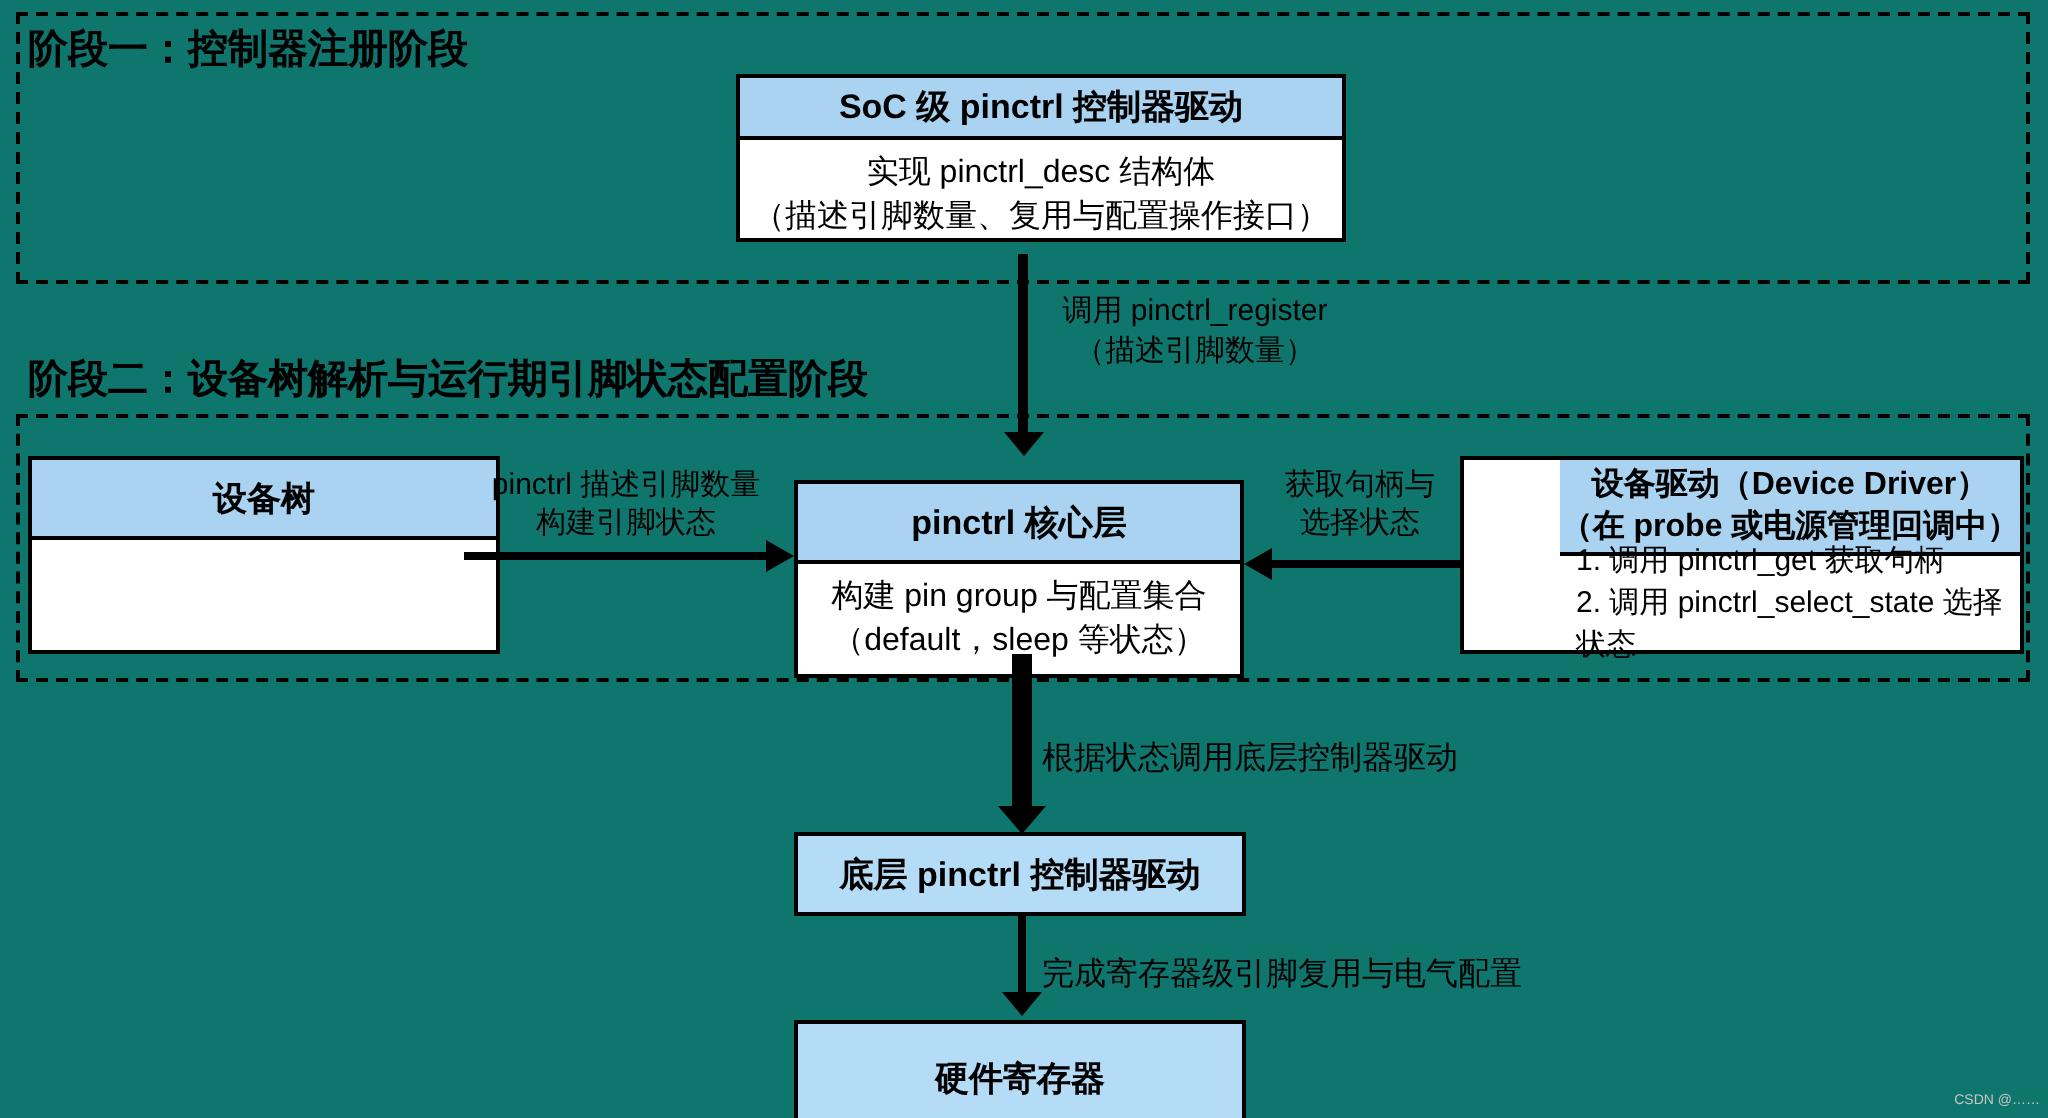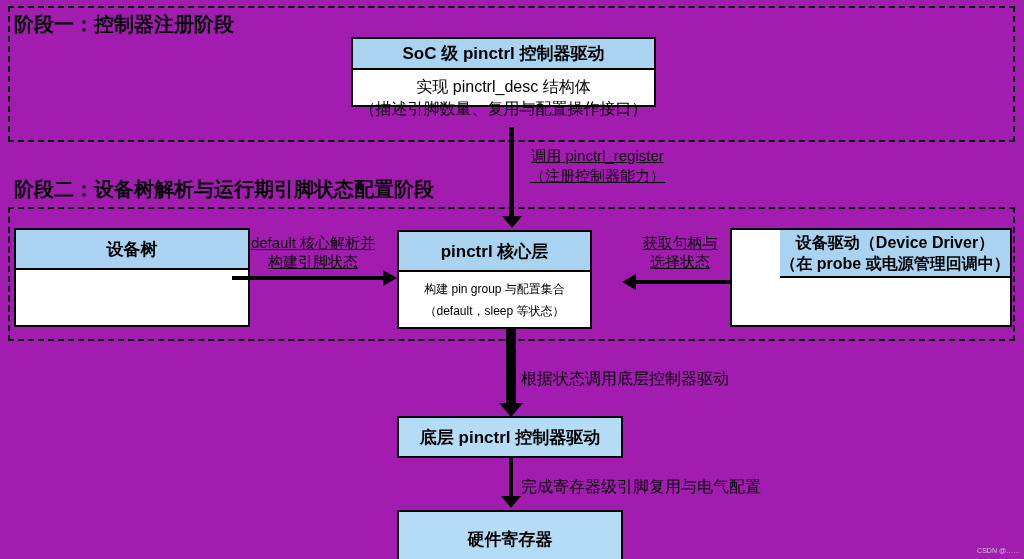--- a/index.html
+++ b/index.html
@@ -1,18 +1,18 @@
 <!DOCTYPE html>
 <html style="--hdr-blue: #a9d3f0; --fill-blue: #b5dcf6; --wm-gray: #c6c6c6;"><head>
 <meta charset="utf-8">
 <style>
   html,body { margin:0; padding:0; background:#fff; }
   .canvas {
     position:relative; width:1024px; height:559px; overflow:hidden;
-    background:#a21caf; color:#000;
+    background:#0f766e; color:#000;
     font-family:"Liberation Sans","DejaVu Sans",sans-serif;
   }
   .abs { position:absolute; }
   .stage-region { border:2px dashed #000; box-sizing:border-box; }
   .stage-title { font-size:20px; font-weight:bold; white-space:nowrap; }
   .node { box-sizing:border-box; border:2px solid #000; background:#fff; }
   .node-header {
     box-sizing:border-box; border-bottom:2px solid #000;
     background:var(--hdr-blue,#a9d3f0);
     font-weight:bold; text-align:center;
@@ -28,80 +28,84 @@
   }
   .shaft-v { background:#000; }
   .shaft-h { background:#000; }
   .head-down { width:0; height:0; border-left:10px solid transparent;
     border-right:10px solid transparent; border-top:12px solid #000; }
   .head-down.big { border-left-width:12px; border-right-width:12px; border-top-width:14px; }
   .head-right { width:0; height:0; border-top:8px solid transparent;
     border-bottom:8px solid transparent; border-left:14px solid #000; }
   .head-left { width:0; height:0; border-top:8px solid transparent;
     border-bottom:8px solid transparent; border-right:14px solid #000; }
-  .arrow-label { font-size:15px; line-height:20px; text-align:center; white-space:nowrap;text-decoration:underline; }
+  .arrow-label { font-size:15px; line-height:20px; text-align:center; white-space:nowrap; }
   .flow-label { font-size:16px; white-space:nowrap; }
   .watermark { font-size:7px; color:var(--wm-gray,#c6c6c6); white-space:nowrap; }
 </style>
 </head>
 <body>
 
 <div class="canvas">
 
   <div class="abs stage-region" style="left:8px; top:6px; width:1007px; height:136px;"></div>
   <div class="abs stage-title" style="left:14px; top:11px;">阶段一：控制器注册阶段</div>
 
-  <div class="abs node" style="left:351px; top:37px; width:305px; height:70px;">
+  <div class="abs node" style="left:368px; top:37px; width:305px; height:84px;">
     <div class="node-header" style="height:31px; font-size:17px;">SoC 级 pinctrl 控制器驱动</div>
     <div class="node-body" style="height:55px; font-size:16px; line-height:22px;">
       <div>实现 pinctrl_desc 结构体</div>
       <div>（描述引脚数量、复用与配置操作接口）</div>
     </div>
   </div>
 
   <div class="abs shaft-v" style="left:509px; top:127px; width:5px; height:89px;"></div>
   <div class="abs head-down" style="left:502px; top:216px;"></div>
   <div class="abs arrow-label" style="left:505px; top:146px; width:185px;">
     <div>调用 pinctrl_register</div>
-    <div>（注册控制器能力）</div>
+    <div>（描述引脚数量）</div>
   </div>
 
   <div class="abs stage-title" style="left:14px; top:176px;">阶段二：设备树解析与运行期引脚状态配置阶段</div>
   <div class="abs stage-region" style="left:8px; top:207px; width:1007px; height:134px;"></div>
 
   <div class="abs node" style="left:14px; top:228px; width:236px; height:99px;">
     <div class="node-header" style="height:40px; font-size:17px;">设备树</div>
   </div>
 
   <div class="abs shaft-h" style="left:232px; top:276px; width:152px; height:4px;"></div>
   <div class="abs head-right" style="left:383px; top:270px;"></div>
   <div class="abs arrow-label" style="left:237px; top:233px; width:152px; line-height:19px;">
-    <div>default 核心解析并</div>
+    <div>pinctrl 描述引脚数量</div>
     <div>构建引脚状态</div>
   </div>
 
-  <div class="abs node" style="left:397px; top:230px; width:195px; height:99px;">
+  <div class="abs node" style="left:397px; top:240px; width:225px; height:99px;">
     <div class="node-header" style="height:40px; font-size:17px;">pinctrl 核心层</div>
-    <div class="node-body" style="height:55px; font-size:12px; line-height:22px;border-radius:11px;">
+    <div class="node-body" style="height:55px; font-size:16px; line-height:22px;border-radius:11px;">
       <div>构建 pin group 与配置集合</div>
       <div>（default，sleep 等状态）</div>
     </div>
   </div>
 
   <div class="abs shaft-h" style="left:636px; top:280px; width:94px; height:4px;"></div>
   <div class="abs head-left" style="left:622px; top:274px;"></div>
   <div class="abs arrow-label" style="left:630px; top:233px; width:100px; line-height:19px;">
     <div>获取句柄与</div>
     <div>选择状态</div>
   </div>
 
   <div class="abs node" style="left:730px; top:228px; width:282px; height:99px;padding-left:48px;">
     <div class="node-header" style="height:48px; font-size:16px; line-height:21px;">
       <div>设备驱动（Device Driver）</div>
       <div>（在 probe 或电源管理回调中）</div>
+    </div>
+    <div class="node-body" style="height:47px; font-size:15px; line-height:21px; text-align:left; padding-left:8px;">
+      <div>1. 调用 pinctrl_get 获取句柄</div>
+      <div>2. 调用 pinctrl_select_state 选择状态</div>
     </div>
   </div>
 
   <div class="abs shaft-v" style="left:506px; top:327px; width:10px; height:76px;"></div>
   <div class="abs head-down big" style="left:499px; top:403px;"></div>
   <div class="abs flow-label" style="left:521px; top:369px;">根据状态调用底层控制器驱动</div>
 
   <div class="abs solid-node" style="left:397px; top:416px; width:226px; height:42px;">底层 pinctrl 控制器驱动</div>
 
   <div class="abs shaft-v" style="left:509px; top:458px; width:4px; height:38px;"></div>

